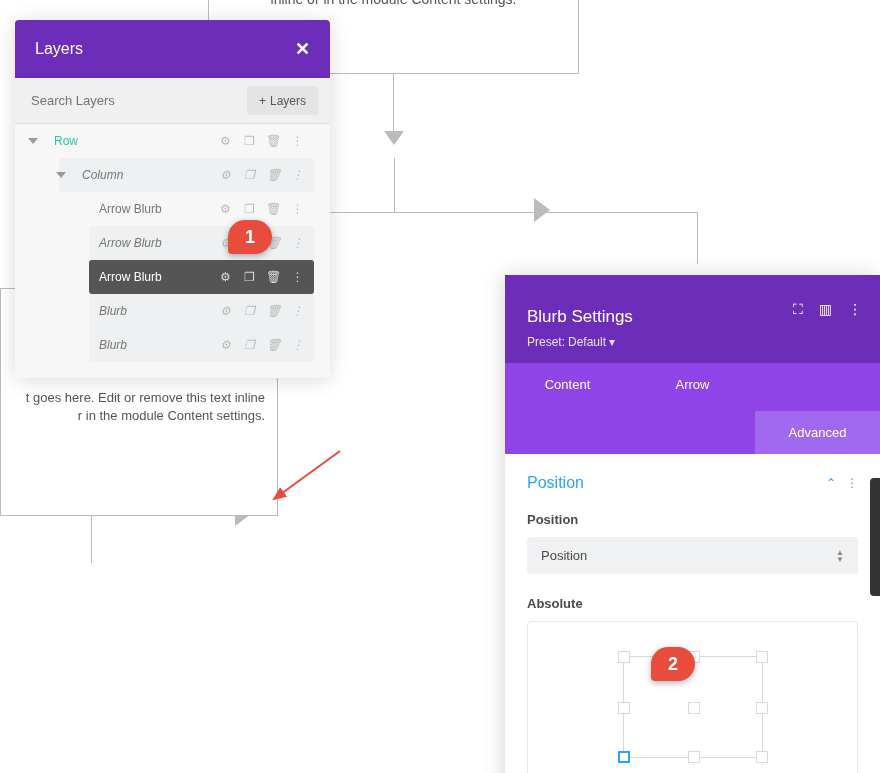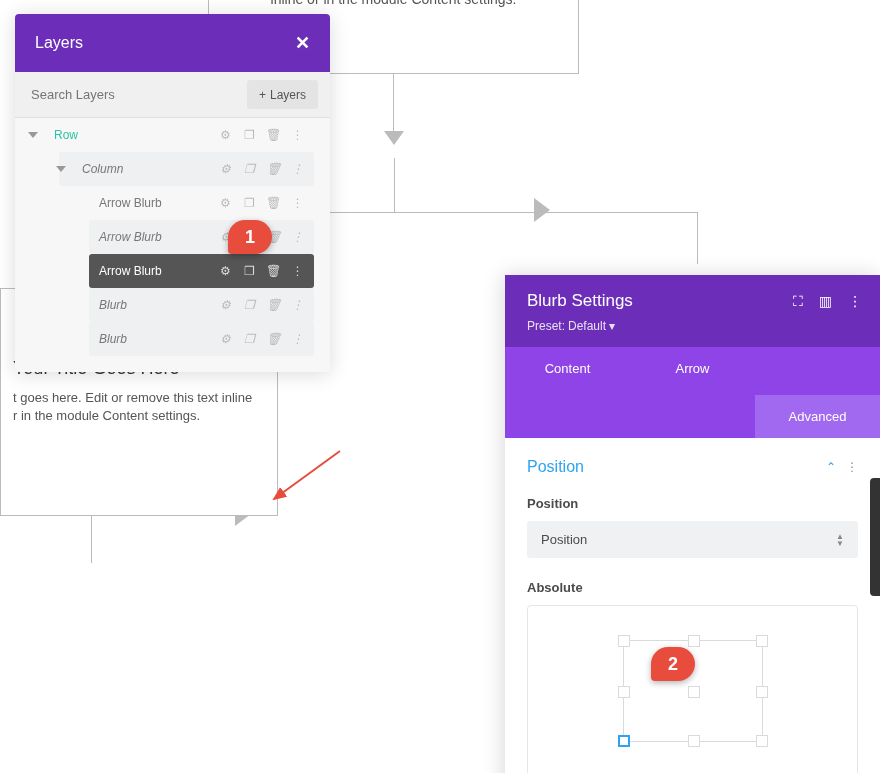--- a/index.html
+++ b/index.html
@@ -8,27 +8,27 @@
     
     .bg-box-top { position: absolute; left: 208px; top: -20px; width: 371px; height: 94px; border: 1px solid #bbb; background: #fff; padding: 10px 20px; text-align: center; font-size: 14px; color: #555; }
     .bg-triangle-1 { position: absolute; left: 384px; top: 131px; width: 0; height: 0; border-left: 10px solid transparent; border-right: 10px solid transparent; border-top: 14px solid #bbb; }
     .bg-vline-1 { position: absolute; left: 393px; top: 74px; width: 1px; height: 58px; background: #bbb; }
     .bg-hline-1 { position: absolute; left: 91px; top: 212px; width: 606px; height: 1px; background: #bbb; }
     .bg-vline-2 { position: absolute; left: 91px; top: 261px; width: 1px; height: 302px; background: #bbb; }
     .bg-vline-3 { position: absolute; left: 394px; top: 158px; width: 1px; height: 55px; background: #bbb; }
     .bg-vline-4 { position: absolute; left: 697px; top: 212px; width: 1px; height: 52px; background: #bbb; }
     .bg-triangle-2 { position: absolute; left: 534px; top: 198px; width: 0; height: 0; border-top: 12px solid transparent; border-bottom: 12px solid transparent; border-left: 16px solid #bbb; }
     .bg-triangle-3 { position: absolute; left: 235px; top: 502px; width: 0; height: 0; border-top: 12px solid transparent; border-bottom: 12px solid transparent; border-left: 16px solid #bbb; }
-    .bg-card { position: absolute; left: 0; top: 288px; width: 278px; height: 228px; border: 1px solid #bbb; background: #fff; padding: 20px 12px; }
+    .bg-card { position: absolute; left: 0; top: 288px; width: 278px; height: 228px; border: 1px solid #bbb; background: #fff; padding: 20px 12px; text-align: right; }
     .bg-icon { color: #2ea3f2; font-size: 26px; display: block; margin: 0 0 18px 80px; }
     .bg-title { font-size: 18px; color: #333; font-weight: 500; margin-bottom: 10px; }
     .bg-text { font-size: 13px; color: #555; line-height: 1.4; }
 
     
-    .layers-panel { position: absolute; left: 15px; top: 14px; width: 315px; background: #f7f7f7; box-shadow: 0 2px 20px rgba(0,0,0,0.15); border-radius: 4px; overflow: hidden; }
+    .layers-panel { position: absolute; left: 15px; top: 20px; width: 315px; background: #f7f7f7; box-shadow: 0 2px 20px rgba(0,0,0,0.15); border-radius: 4px; overflow: hidden; }
     .layers-header { background: #6c2eb9; color: #fff; padding: 18px 20px; display: flex; justify-content: space-between; align-items: center; }
     .layers-title { font-size: 16px; font-weight: 500; }
     .close-x { font-size: 18px; cursor: pointer; font-weight: bold; }
     .layers-toolbar { padding: 8px 12px; display: flex; background: #f0f0f0; border-bottom: 1px solid #e0e0e0; }
     .search-input { flex: 1; border: none; background: transparent; font-size: 13px; color: #888; padding: 7px 4px; outline: none; }
     .filter-btn { background: #e4e4e4; border: none; padding: 7px 12px; font-size: 12px; color: #555; border-radius: 3px; cursor: pointer; display: flex; align-items: center; gap: 4px; }
     .layers-tree { padding: 0 16px 16px 16px; }
     .tree-row { display: flex; align-items: center; height: 34px; border-radius: 3px; margin: 0; position: relative; }
     .tree-row.indent-1 { margin-left: 28px; }
     .tree-row.indent-2 { margin-left: 58px; }
@@ -47,21 +47,21 @@
     .callout-1 { left: 228px; top: 220px; }
     .callout-2 { left: 651px; top: 647px; }
     
     
     .arrow-svg { position: absolute; left: 262px; top: 443px; pointer-events: none; }
 
     
     .settings-panel { position: absolute; left: 505px; top: 275px; width: 375px; background: #fff; box-shadow: -2px 0 20px rgba(0,0,0,0.15); display: flex; flex-direction: column; }
     .settings-header { background: #6c2eb9; color: #fff; padding: 16px 18px 14px 22px; }
     .settings-header-top { display: flex; justify-content: space-between; align-items: center; margin-bottom: 8px; }
-    .settings-title { font-size: 17px; font-weight: 500; }
+    .settings-title { font-size: 17px; font-weight: 500; margin-top: 16px; }
     .settings-header-icons { display: flex; gap: 16px; font-size: 14px; }
     .preset-line { font-size: 12px; opacity: 0.85; display: flex; align-items: center; gap: 3px; }
     .tabs { display: flex; background: #8e44e6; }
     .tab { flex: 1; text-align: center; padding: 14px 0; font-size: 13px; color: #fff; cursor: pointer; }
     .tab.active { background: #a168f0; margin-top: 48px; }
     .settings-body { padding: 20px 22px; }
     .section-header { display: flex; justify-content: space-between; align-items: center; margin-bottom: 20px; }
     .section-title { color: #2ea3f2; font-size: 16px; font-weight: 500; }
     .section-icons { display: flex; gap: 10px; color: #888; font-size: 12px; }
     .field-label { font-size: 13px; font-weight: 600; color: #4b4b4b; margin-bottom: 10px; }

